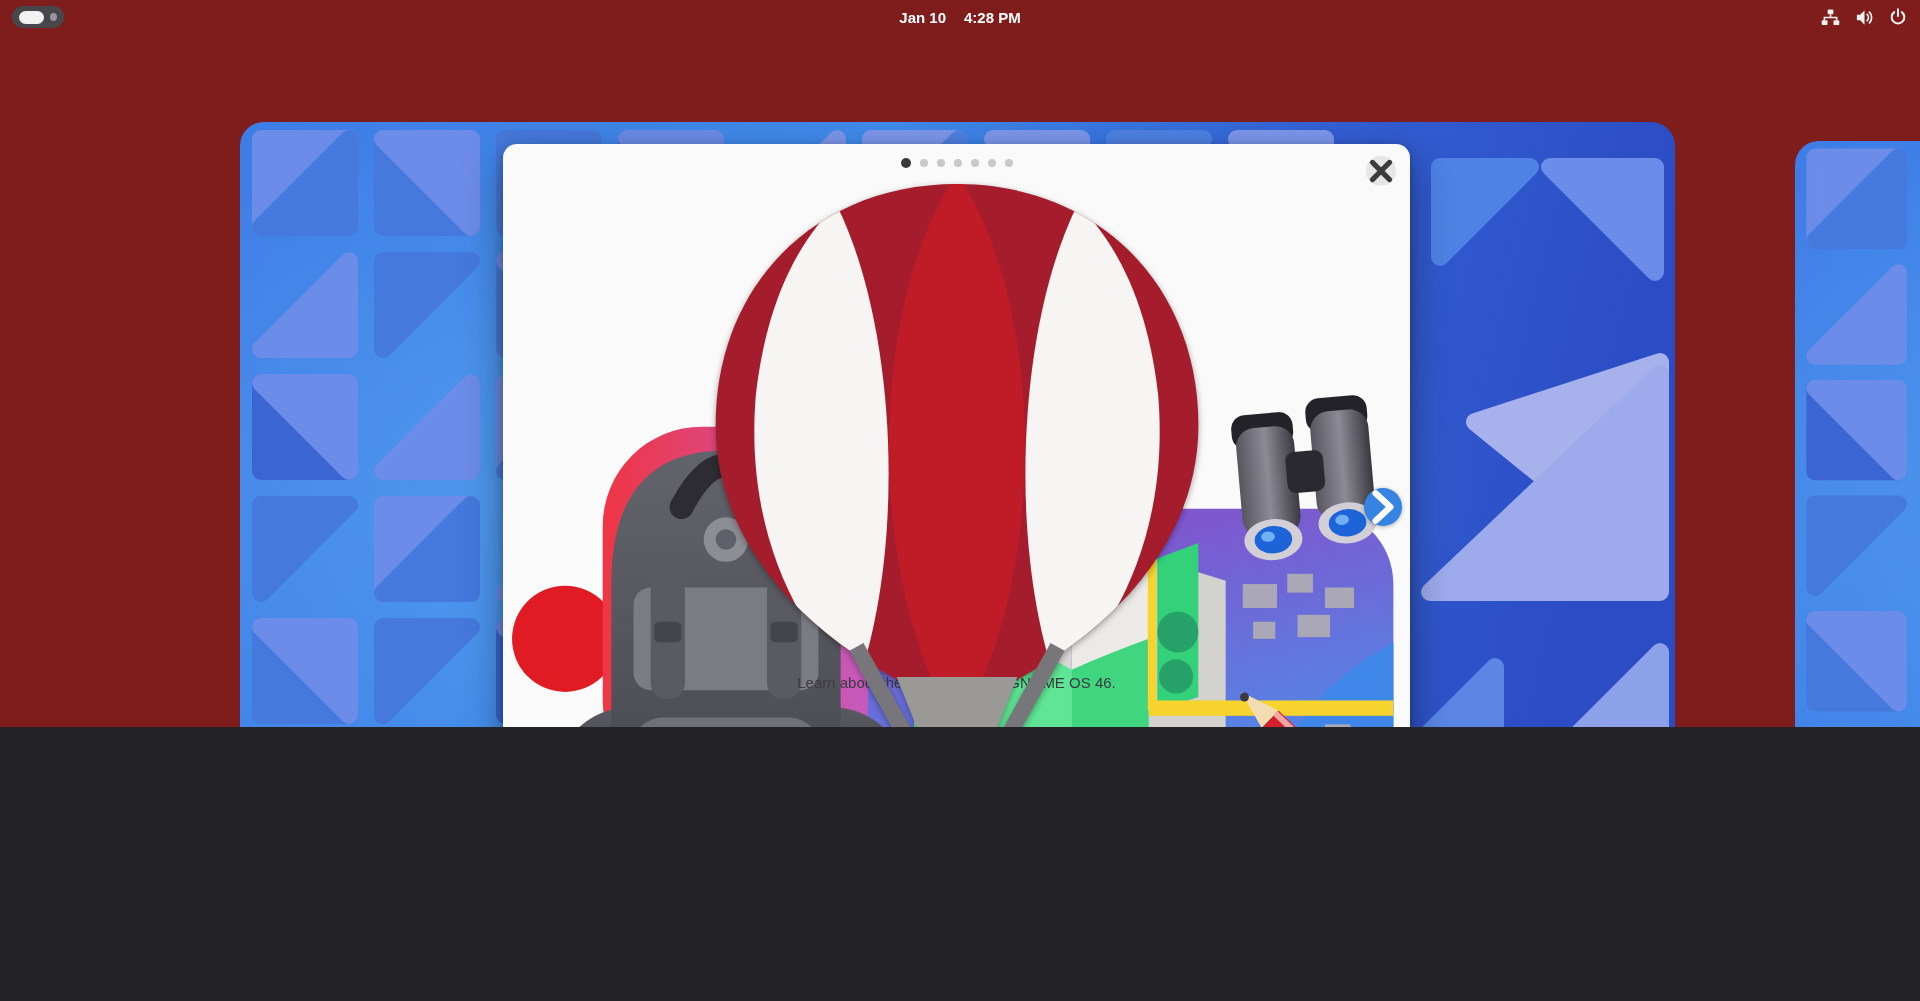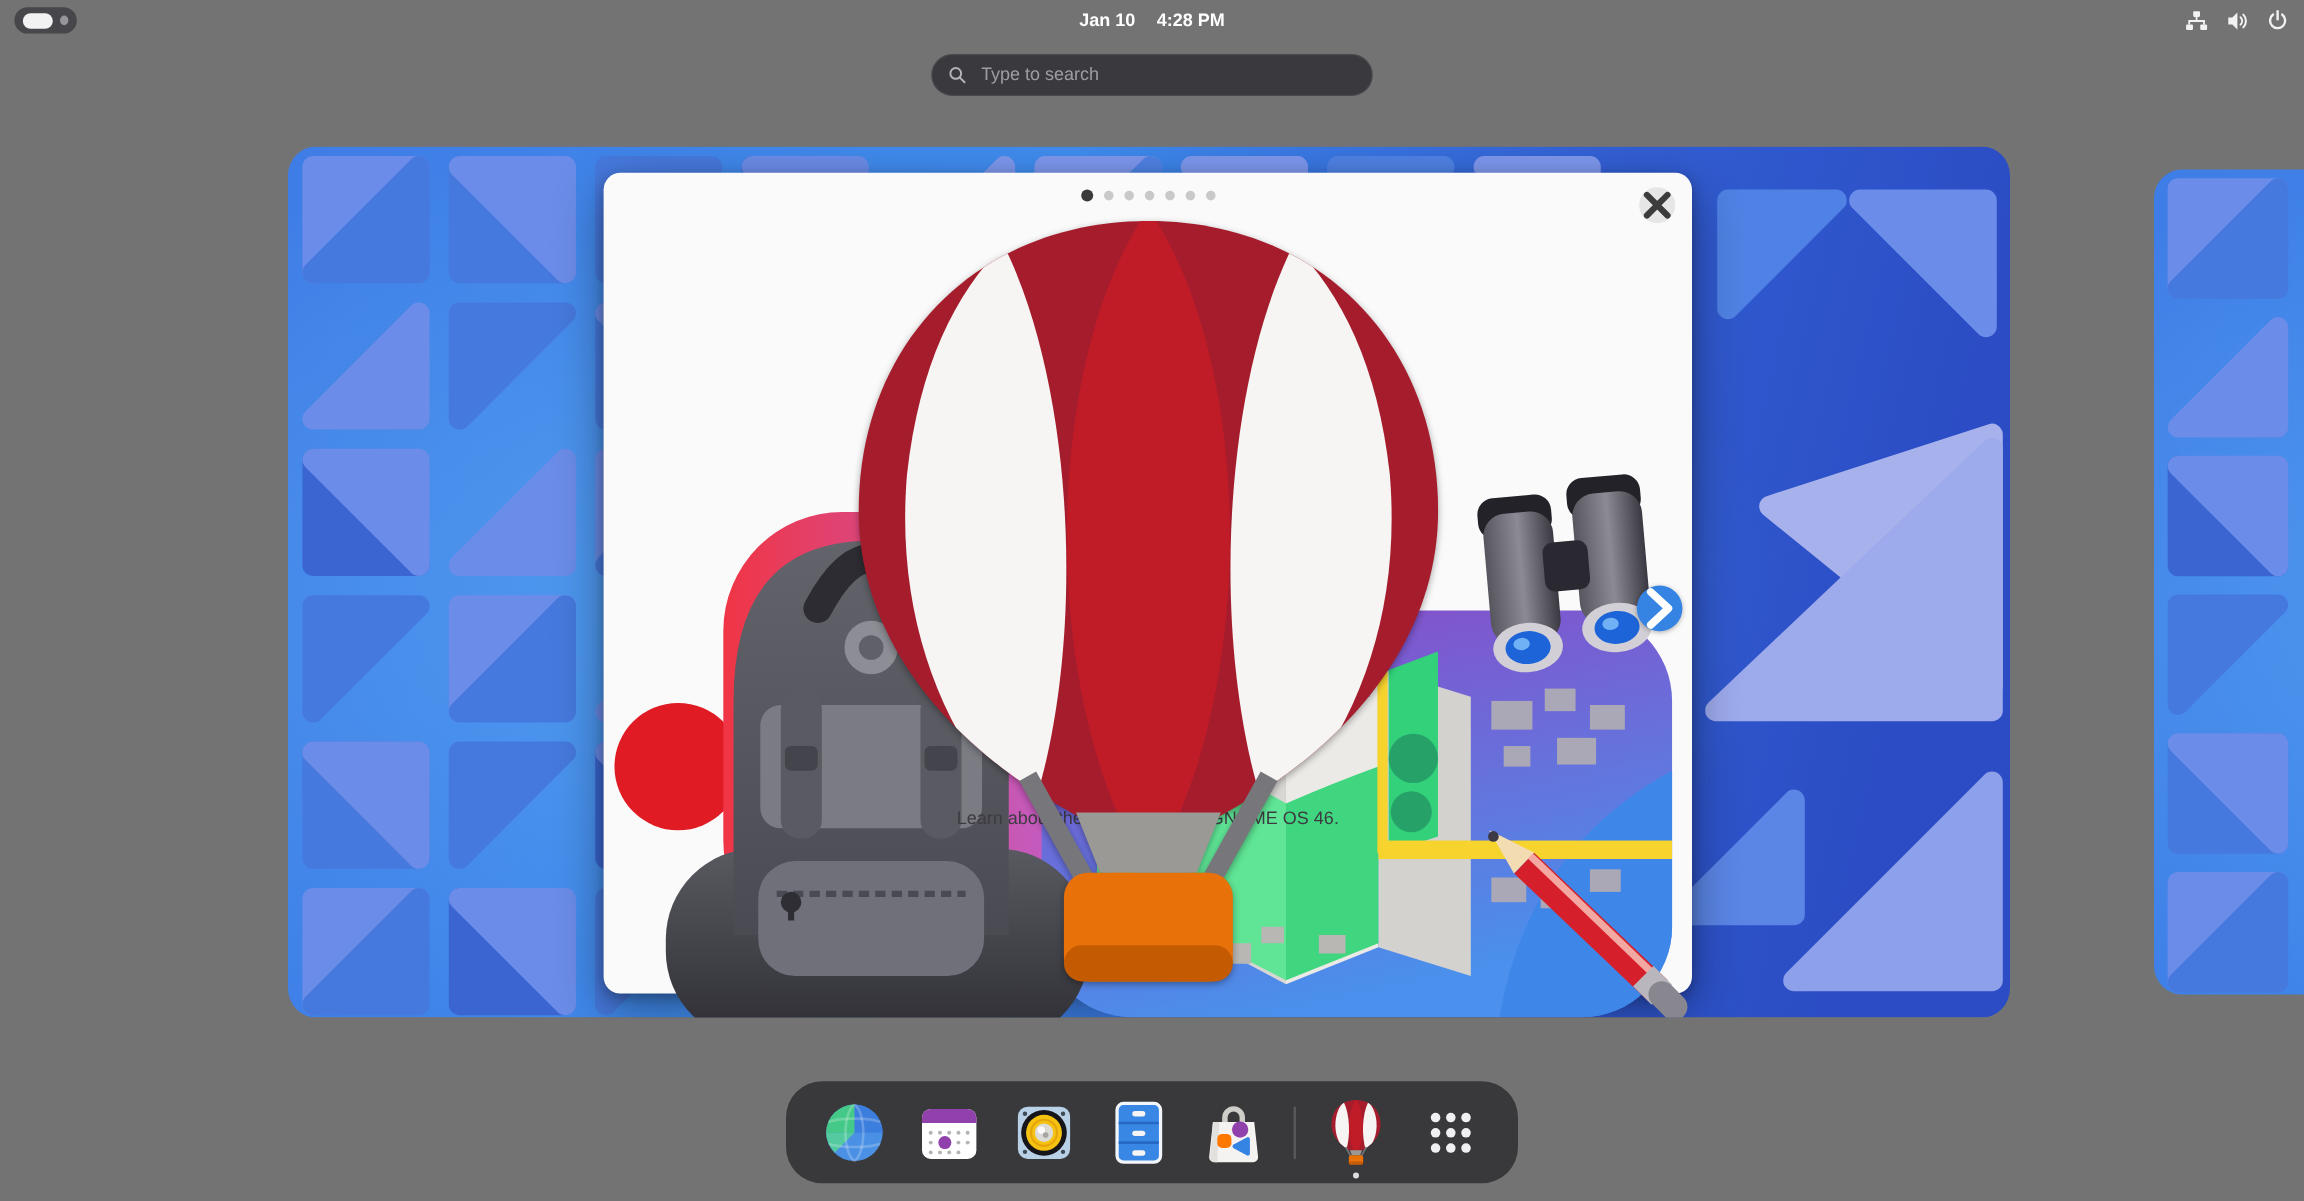--- a/index.html
+++ b/index.html
@@ -1,16 +1,16 @@
 <!DOCTYPE html>
 <html><head>
 <meta charset="utf-8">
 <style>
   html,body{margin:0;padding:0;background:#242427;}
-  #screen{position:relative;width:1920px;height:1001px;background:#737373;overflow:hidden;
+  #screen{position:relative;width:1920px;height:727px;background:#7f1d1d;overflow:hidden;
           font-family:"Liberation Sans",sans-serif;color:#fff;}
 
   
   .topbar{position:absolute;left:0;top:0;right:0;height:34px;}
   .ws-pill{position:absolute;left:12px;top:6px;width:52px;height:22px;border-radius:11px;
            background:#47474b;display:flex;align-items:center;gap:6px;padding:0 7px;box-sizing:border-box;cursor:pointer;}
   .ws-capsule{width:28px;height:13px;border-radius:7px;background:#f2f2f2;}
   .ws-dot{width:8px;height:8px;border-radius:50%;background:#95959c;}
   .clock{position:absolute;left:0;right:0;top:0;height:34px;display:flex;align-items:center;
          justify-content:center;gap:18px;font-weight:700;font-size:15px;color:#ffffff;cursor:pointer;}
@@ -190,27 +190,20 @@
         <path d="M12.8,6.8 A4.6,4.6 0 0 1 12.8,13.2" stroke="#f2f2f2" stroke-width="1.8" fill="none" stroke-linecap="round"></path>
         <path d="M15.2,4.4 A8,8 0 0 1 15.2,15.6" stroke="#f2f2f2" stroke-width="1.8" fill="none" stroke-linecap="round"></path>
       </svg>
       <svg width="18" height="18" viewBox="0 0 20 20">
         <path d="M10,1.5 V9" stroke="#f2f2f2" stroke-width="2.2" stroke-linecap="round" fill="none"></path>
         <path d="M5.8,4.6 A7,7 0 1 0 14.2,4.6" stroke="#f2f2f2" stroke-width="2.2" stroke-linecap="round" fill="none"></path>
       </svg>
     </div>
   </div>
 
-  <div class="search-pill">
-    <svg width="17" height="17" viewBox="0 0 18 18">
-      <circle cx="7.5" cy="7.5" r="5.2" stroke="#b4b4b8" stroke-width="1.9" fill="none"></circle>
-      <path d="M11.5,11.5 L16,16" stroke="#b4b4b8" stroke-width="1.9" stroke-linecap="round"></path>
-    </svg>
-    <input type="text" placeholder="Type to search" style="">
-  </div>
 
   <div class="workspace-main">
     <svg id="wallpaper" viewBox="0 0 1435 726" preserveAspectRatio="none">
       <defs>
         <linearGradient id="wpg" x1="0" y1="0" x2="1" y2="0.12">
           <stop offset="0" stop-color="#3f7de6"></stop>
             <stop offset=".45" stop-color="#3e8bed"></stop>
           <stop offset=".75" stop-color="#3360d4"></stop>
             <stop offset="1" stop-color="#2b4cc4"></stop>
         </linearGradient>

